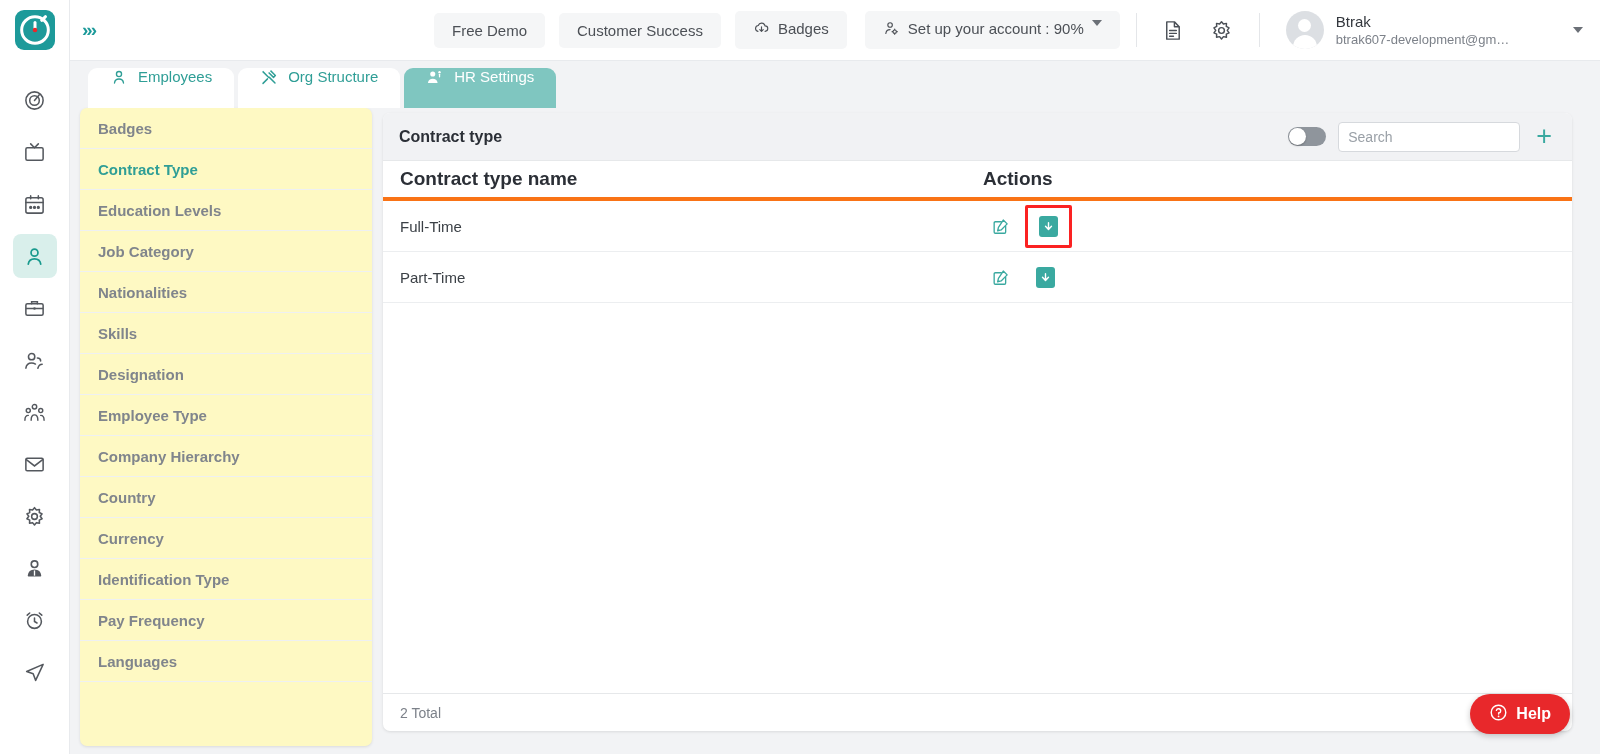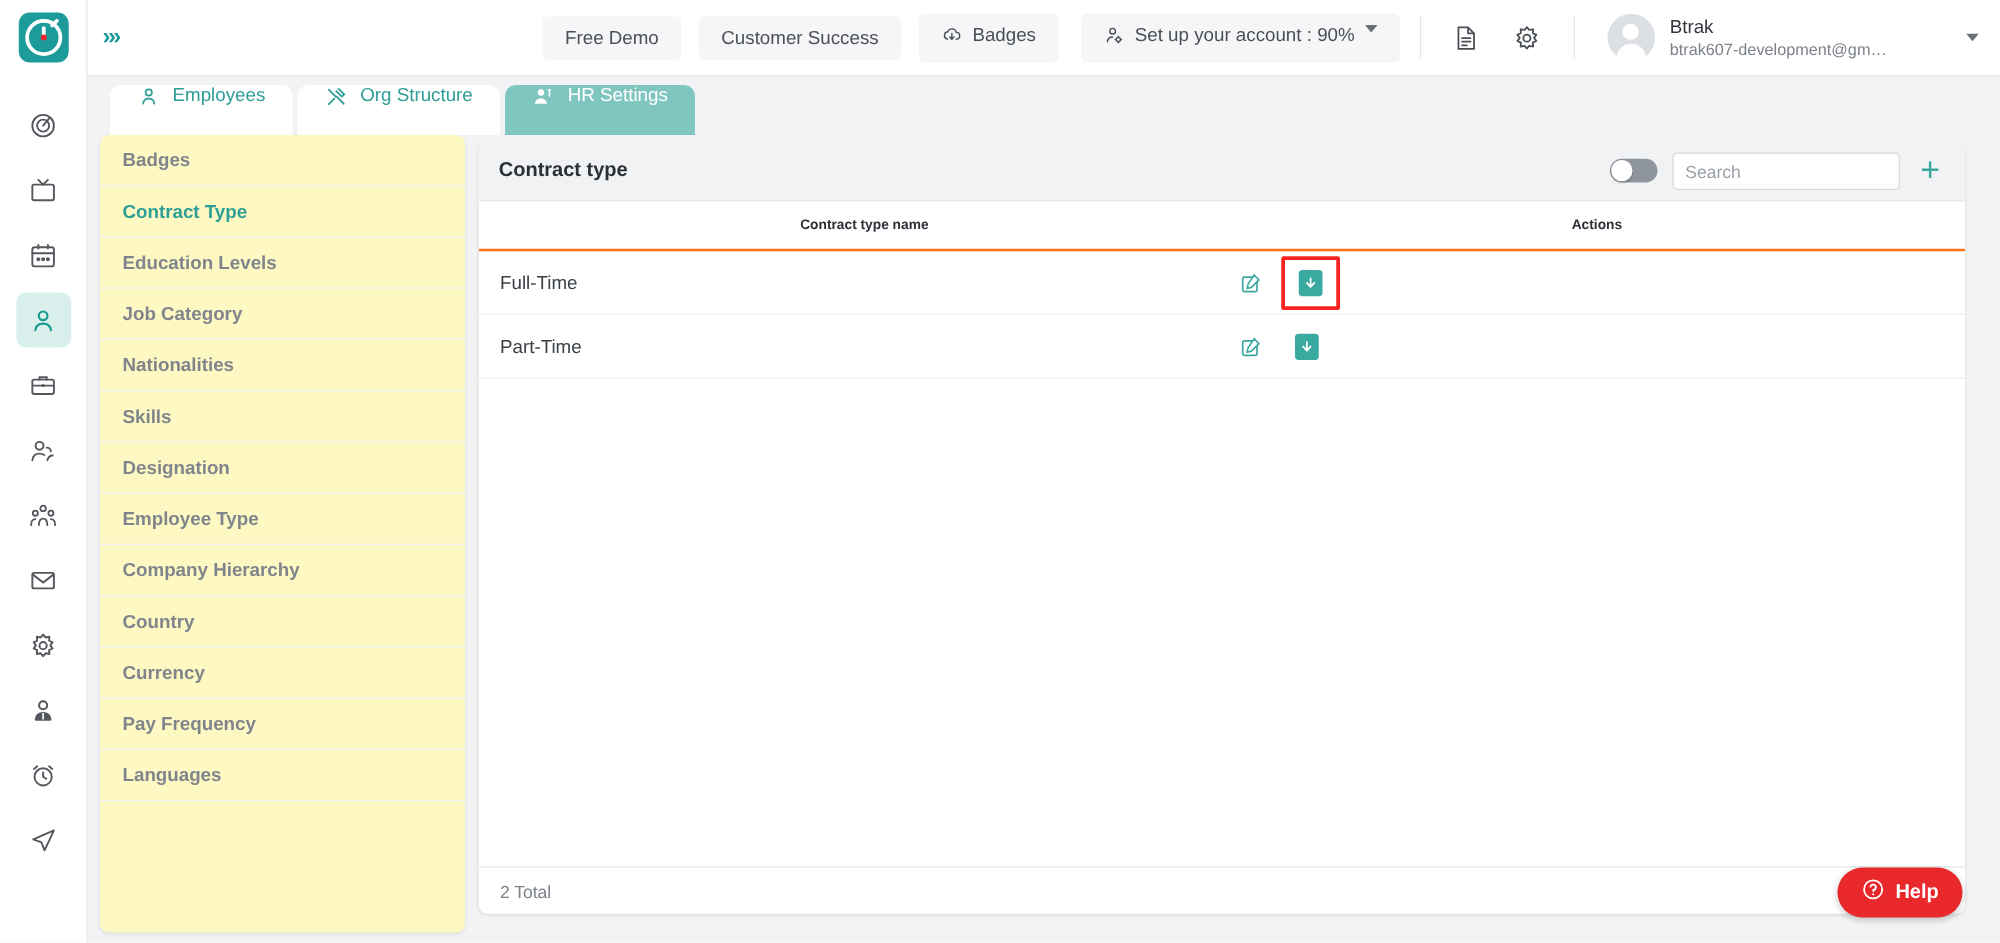--- a/index.html
+++ b/index.html
@@ -108,22 +108,22 @@
   #searchinput {
     width: 182px; height: 30px; border: 1px solid #d6d9dd; border-radius: 4px;
     background: #fff; font-size: 14px; color: #33373d; padding: 0 9px;
     font-family: "Liberation Sans", sans-serif; outline: none;
   }
   #searchinput::placeholder { color: #9aa0a7; }
   #addbtn { color: #3aa9a0; font-size: 27px; line-height: 1; padding: 0 4px;
             font-weight: 400; }
 
   #tablehead {
-    height: 40px; display: flex; align-items: center; border-bottom: 2px solid #f97316;
-    font-size: 11px; font-weight: 700; color: #2b2f36; flex: none; text-align: center;
+    height: 40px; display: flex; align-items: center; border-bottom: 4px solid #f97316;
+    font-size: 19px; font-weight: 700; color: #2b2f36; flex: none;
   }
   .col-name { width: 600px; padding-left: 17px; }
   .col-actions { flex: 1; }
   .trow {
     height: 51px; display: flex; align-items: center;
     border-bottom: 1px solid #eceef0; font-size: 15px; color: #3b4046; flex: none;
   }
   .trow .acts { flex: 1; display: flex; align-items: center; gap: 20px;
                 padding-left: 8px; position: relative; }
   .edit-ic { color: #3aa9a0; display: flex; }
@@ -372,20 +372,23 @@
     <span>Employee Type</span>
     </div>
   <div class="side-item">
     <span>Company Hierarchy</span>
     </div>
   <div class="side-item">
     <span>Country</span>
     </div>
   <div class="side-item">
     <span>Currency</span>
+    </div>
+  <div class="side-item">
+    <span>Identification Type</span>
     </div>
   <div class="side-item">
     <span>Pay Frequency</span>
     </div>
   <div class="side-item">
     <span>Languages</span>
     </div>
 </div>
 
 <div id="maincard">

